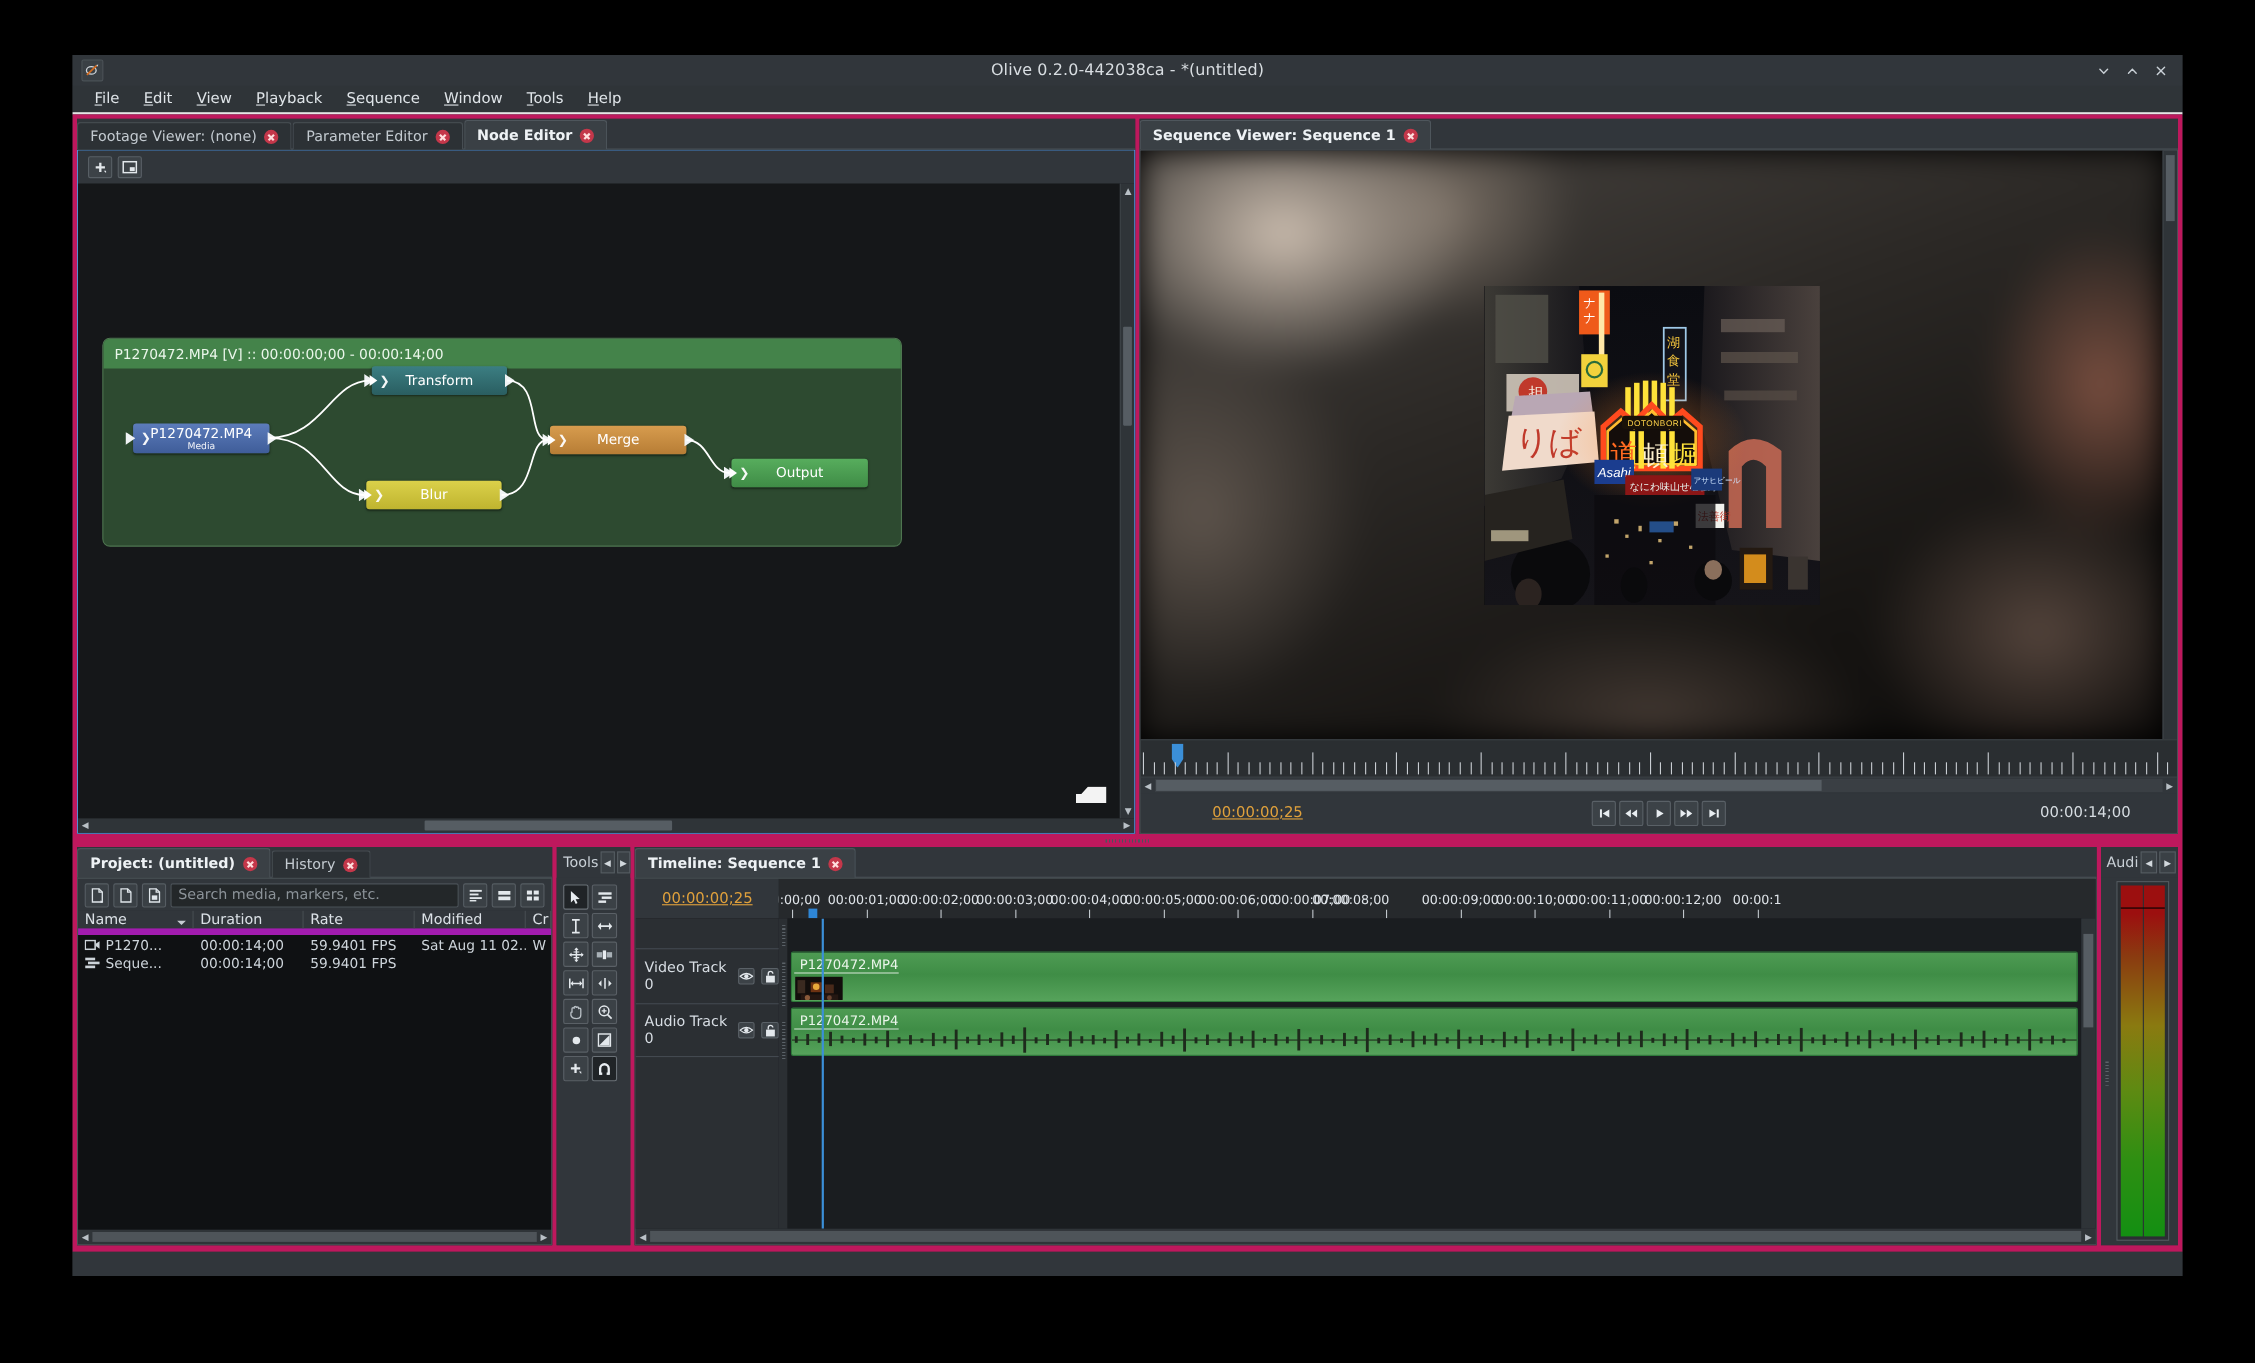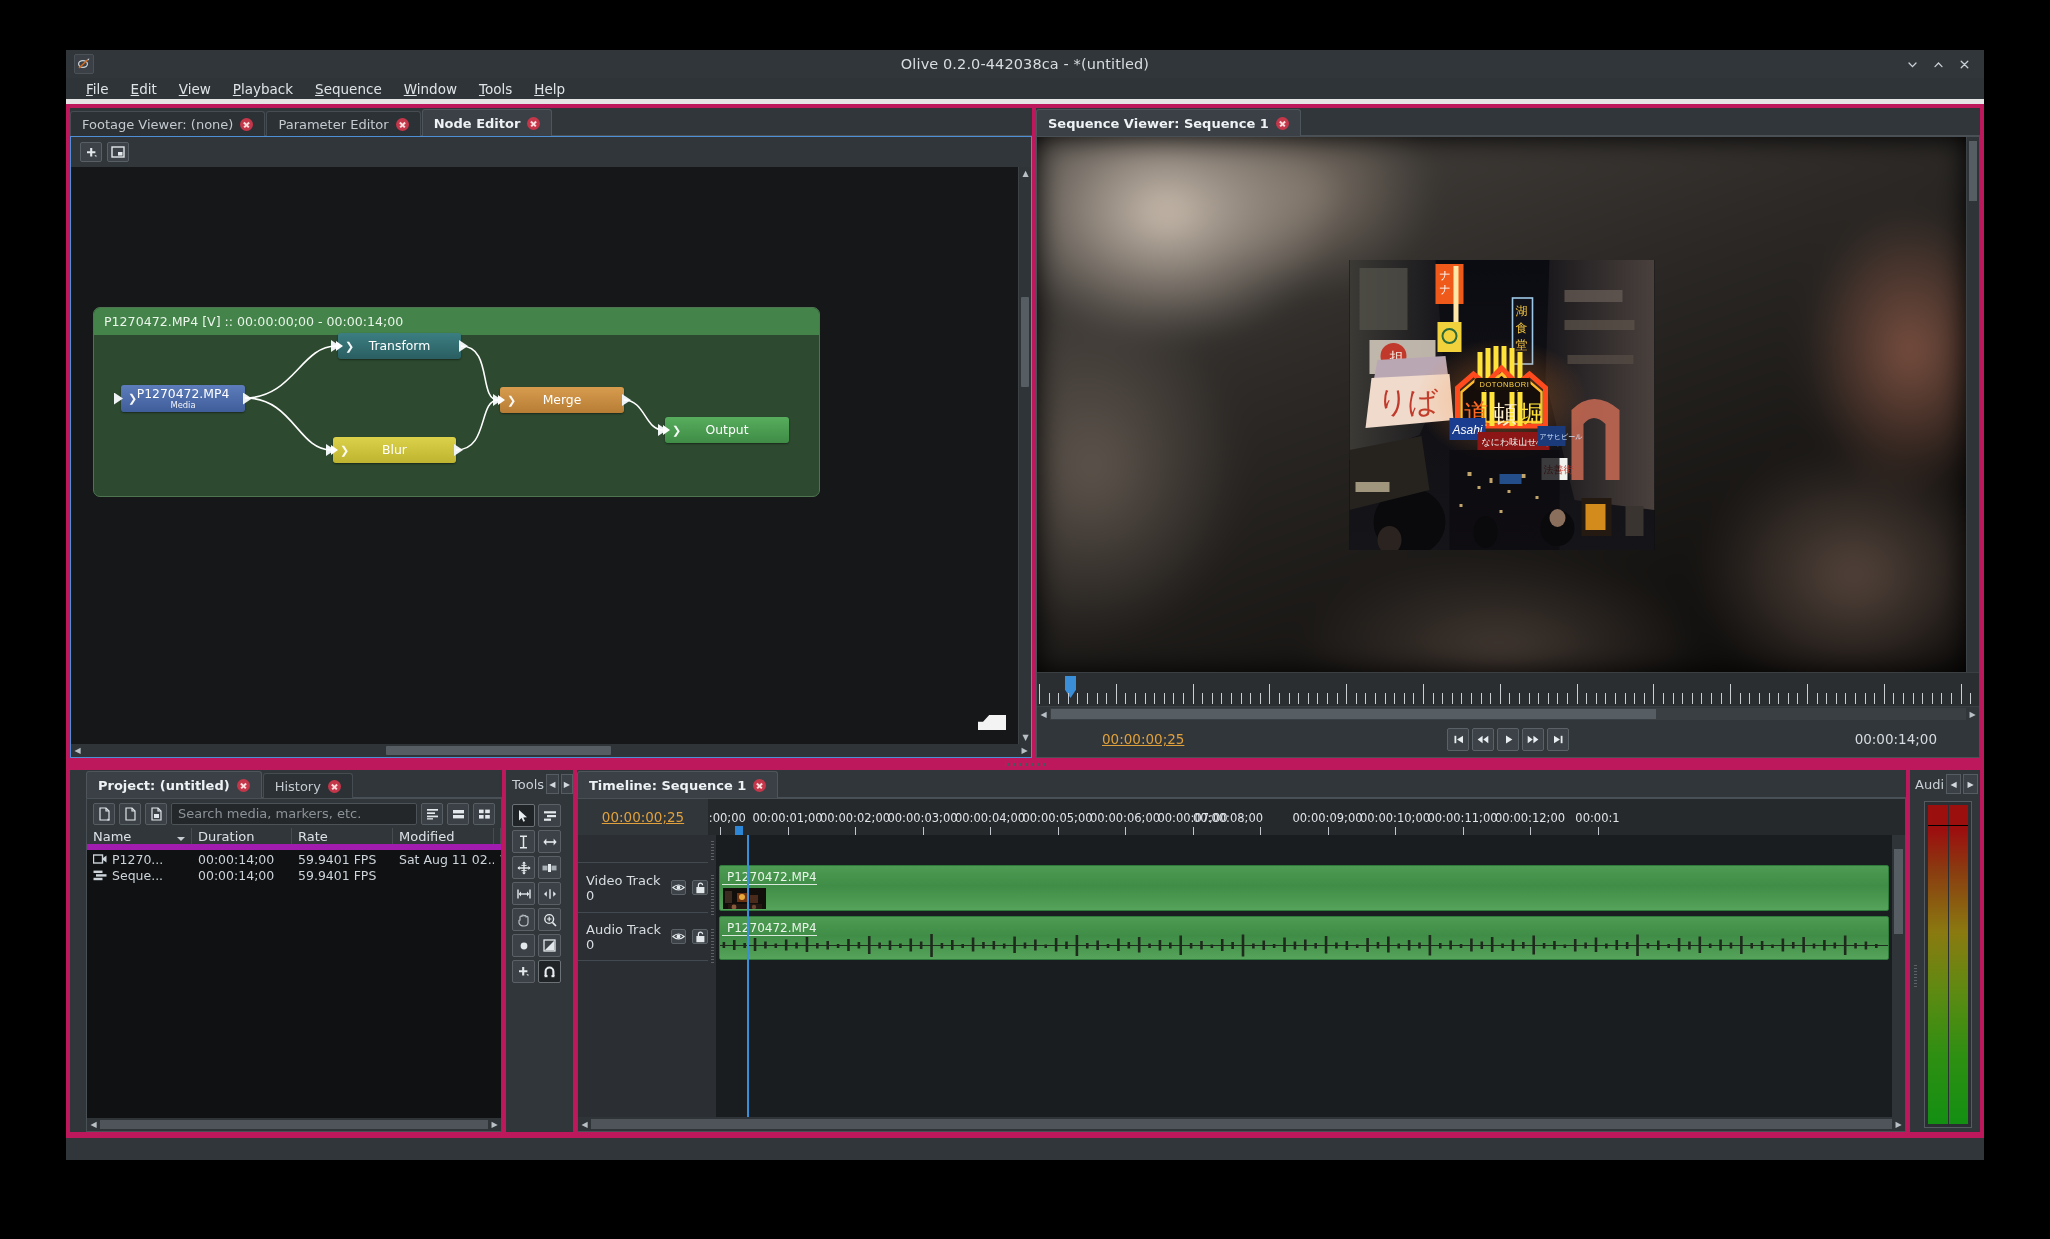--- a/index.html
+++ b/index.html
@@ -14,21 +14,21 @@
   
   #titlebar{height:28px;background:#31363b;display:flex;align-items:center;position:relative;flex:0 0 28px;}
   #titlebar .title{position:absolute;left:0;right:0;text-align:center;color:#d8dde1;font-size:14.5px;letter-spacing:.1px;}
   #win-logo{width:20px;height:20px;margin-left:8px;background:#3a4045;border:1px solid #4b5257;border-radius:2px;display:flex;align-items:center;justify-content:center;position:relative;z-index:2;}
   #win-logo svg{display:block;}
   .win-btns{margin-left:auto;display:flex;gap:2px;padding-right:8px;position:relative;z-index:2;}
   .win-btn{width:24px;height:22px;display:flex;align-items:center;justify-content:center;color:#cfd6dc;}
   .win-btn svg{display:block;}
 
   
-  #menubar{height:26px;background:#2f3438;display:flex;align-items:center;padding-left:9px;gap:0px;border-bottom:5px solid #e5e5e5;flex:0 0 26px;}
+  #menubar{height:26px;background:#2f3438;display:flex;align-items:center;padding-left:9px;gap:0px;border-bottom:2px solid #e5e5e5;flex:0 0 26px;}
   .menu-item{padding:3px 11px;font-size:13.5px;color:#dfe4e8;cursor:default;}
   .menu-item u{text-decoration:underline;}
 
   
   #body{flex:1;display:flex;flex-direction:column;padding:4px 4px 6px 4px;background:#be185d;gap:3px;}
   #upper{display:flex;gap:4px;height:650px;}
   #lower{display:flex;gap:4px;flex:1;}
 
   
   .panel{background:#31363b;display:flex;flex-direction:column;min-width:0;min-height:0;}
@@ -92,21 +92,21 @@
   #viewer-hscroll .track{position:absolute;left:13px;right:13px;top:1px;bottom:1px;background:#3a3f44;}
   #viewer-hscroll .thumb{position:absolute;left:14px;width:605px;top:2px;bottom:2px;background:#565d63;}
   #viewer-controls{height:36px;background:#31363b;display:flex;align-items:center;position:relative;flex:0 0 36px;}
   .tc-left{position:absolute;left:65px;color:#e0a13c;font-size:13.5px;text-decoration:underline;}
   .tc-right{position:absolute;right:42px;color:#d6dce1;font-size:13.5px;}
   .tc-center{margin:0 auto;display:flex;gap:3px;}
   .pbtn{width:22px;height:23px;background:#3c4247;border:1px solid #5a6167;border-radius:2px;display:flex;align-items:center;justify-content:center;}
   .pbtn svg{display:block;}
 
   
-  #project-panel{width:432px;flex:0 0 432px;padding-left:16px;}
+  #project-panel{width:432px;flex:0 0 432px;}
   #proj-toolbar{height:29px;background:#31363b;display:flex;align-items:center;gap:4px;padding:0 6px;flex:0 0 29px;}
   .pbtn-sq{width:22px;height:22px;background:#3a4045;border:1px solid #565d63;border-radius:2px;display:flex;align-items:center;justify-content:center;}
   #proj-search{flex:1;height:22px;background:#232729;border:1px solid #4b5258;border-radius:2px;color:#8b9298;font-size:13px;
     display:flex;align-items:center;padding-left:6px;}
   #proj-head{height:22px;background:#31363b;display:flex;flex:0 0 22px;border-bottom:6px solid #a21caf;}
   .ph{color:#dbe1e6;font-size:13px;padding-left:6px;display:flex;align-items:center;border-right:1px solid #464c51;position:relative;overflow:hidden;white-space:nowrap;}
   .ph .sortarrow{position:absolute;right:6px;top:9px;width:0;height:0;border-left:4px solid transparent;border-right:4px solid transparent;border-top:4px solid #c6ccd1;}
   .prow{height:16px;display:flex;align-items:center;color:#cdd4da;font-size:12.5px;}
   .prow .c{padding-left:6px;white-space:nowrap;overflow:hidden;display:flex;align-items:center;gap:5px;}
   #proj-list{flex:1;background:#0f1113;min-height:0;padding-top:1px;}

